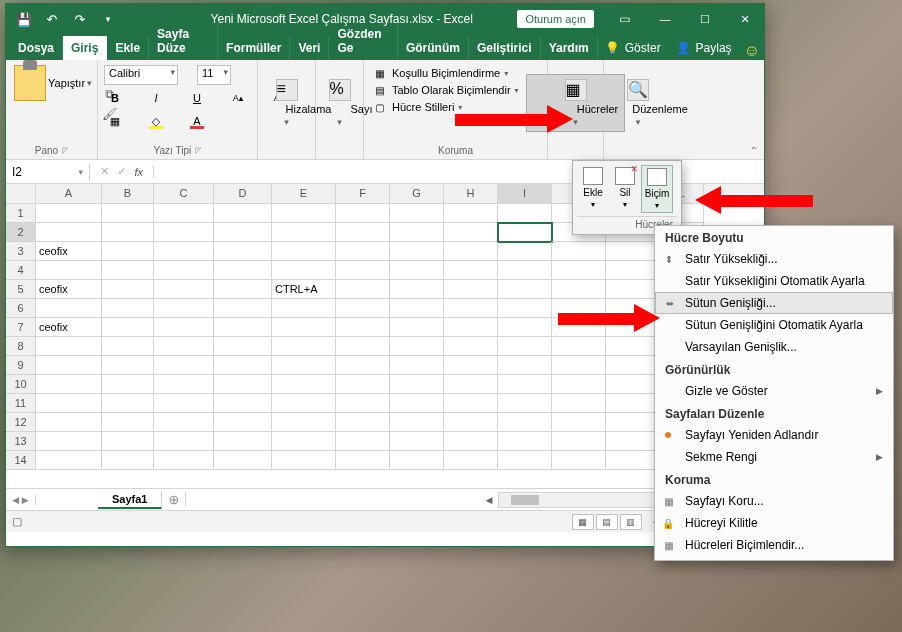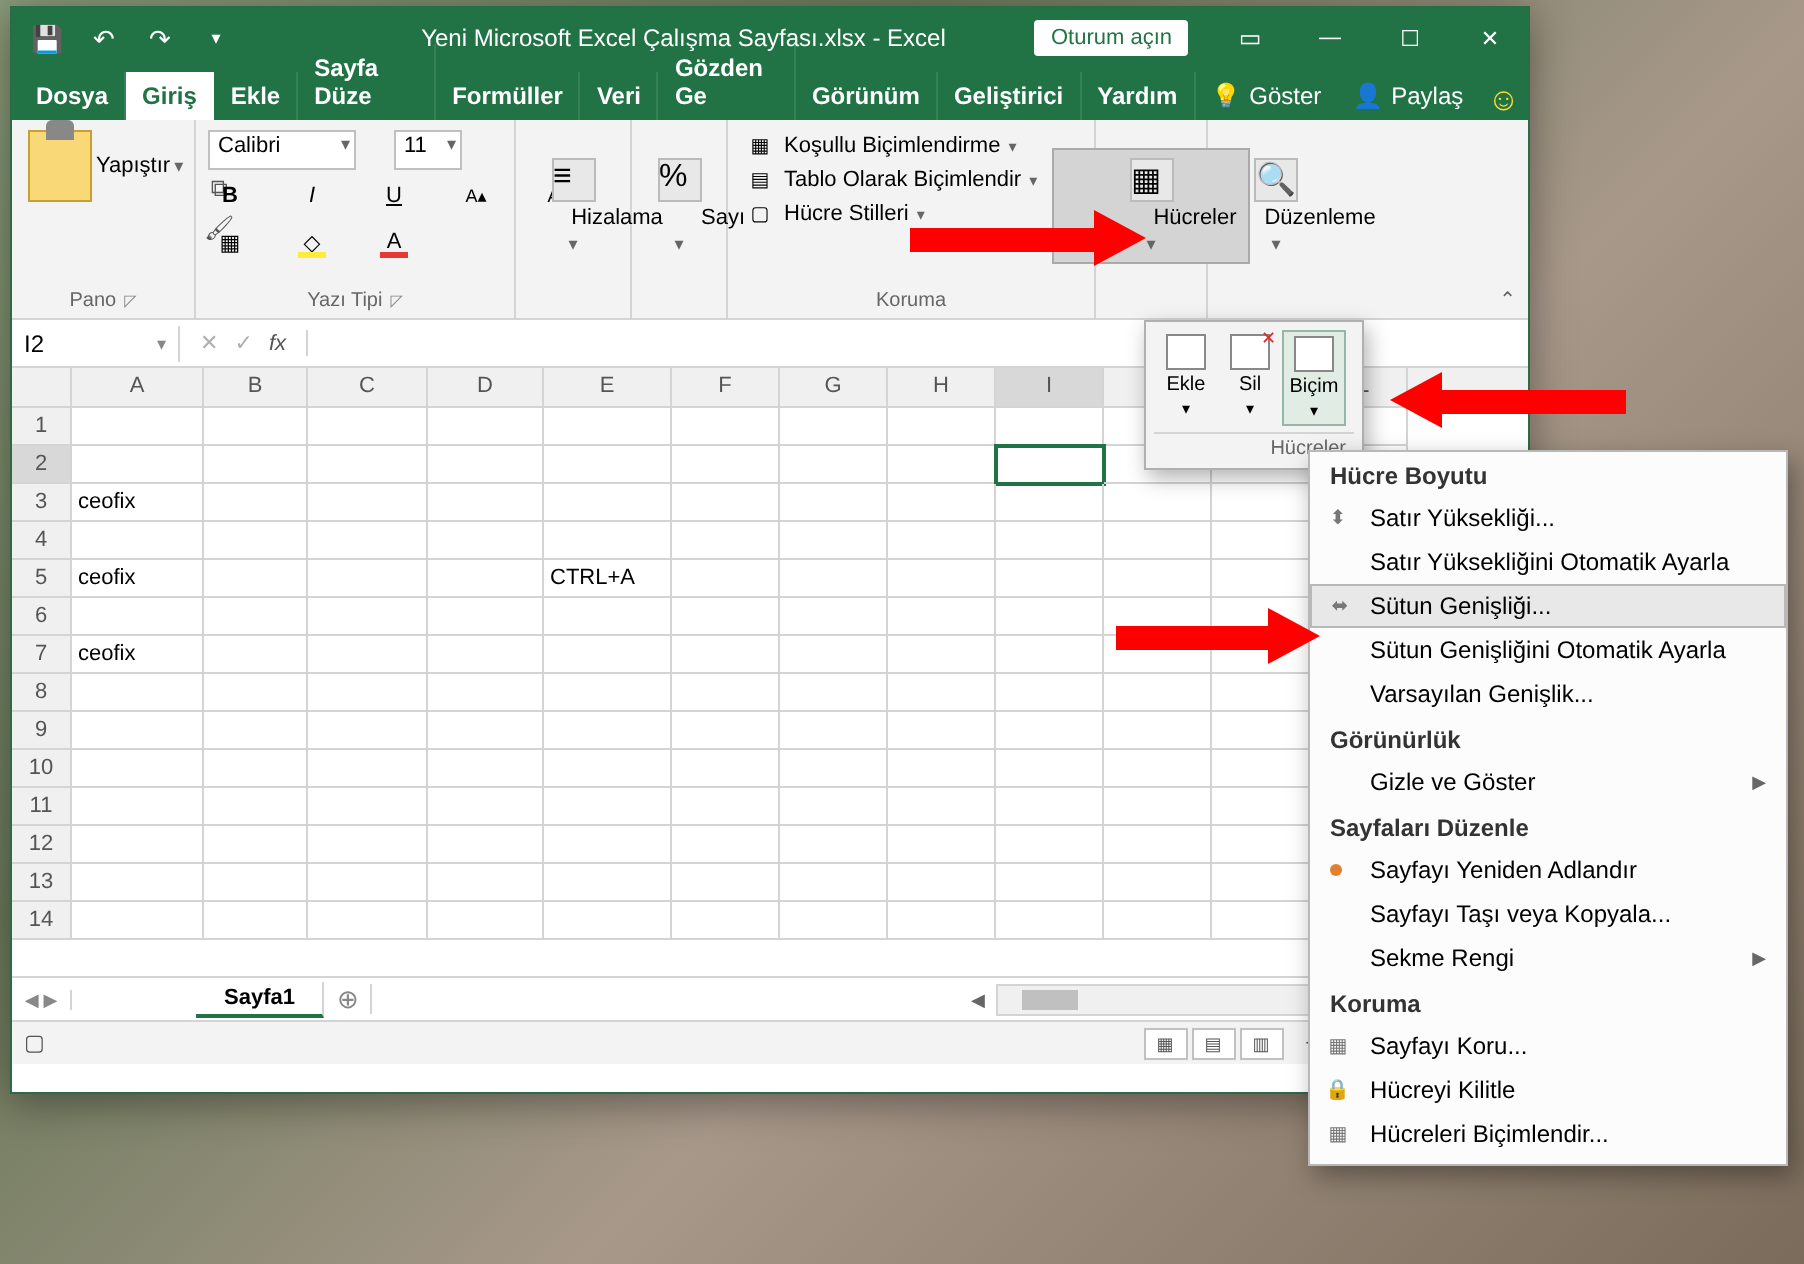--- a/index.html
+++ b/index.html
@@ -628,23 +628,20 @@
   <div class="menu-item">
       <span>Gizle ve Göster</span>
       <span class="arrow">▶</span>
     </div>
   <div class="section-title">Sayfaları Düzenle</div>
   <div class="menu-item">
       <span class="bullet"></span>
       <span>Sayfayı Yeniden Adlandır</span>
     </div>
   <div class="menu-item">
-      <span>Sayfayı Taşı veya Kopyala...</span>
-    </div>
-  <div class="menu-item">
       <span>Sekme Rengi</span>
       <span class="arrow">▶</span>
     </div>
   <div class="section-title">Koruma</div>
   <div class="menu-item">
       <span class="mini-icon">▦</span>
       <span>Sayfayı Koru...</span>
     </div>
   <div class="menu-item">
       <span class="mini-icon">🔒</span>

